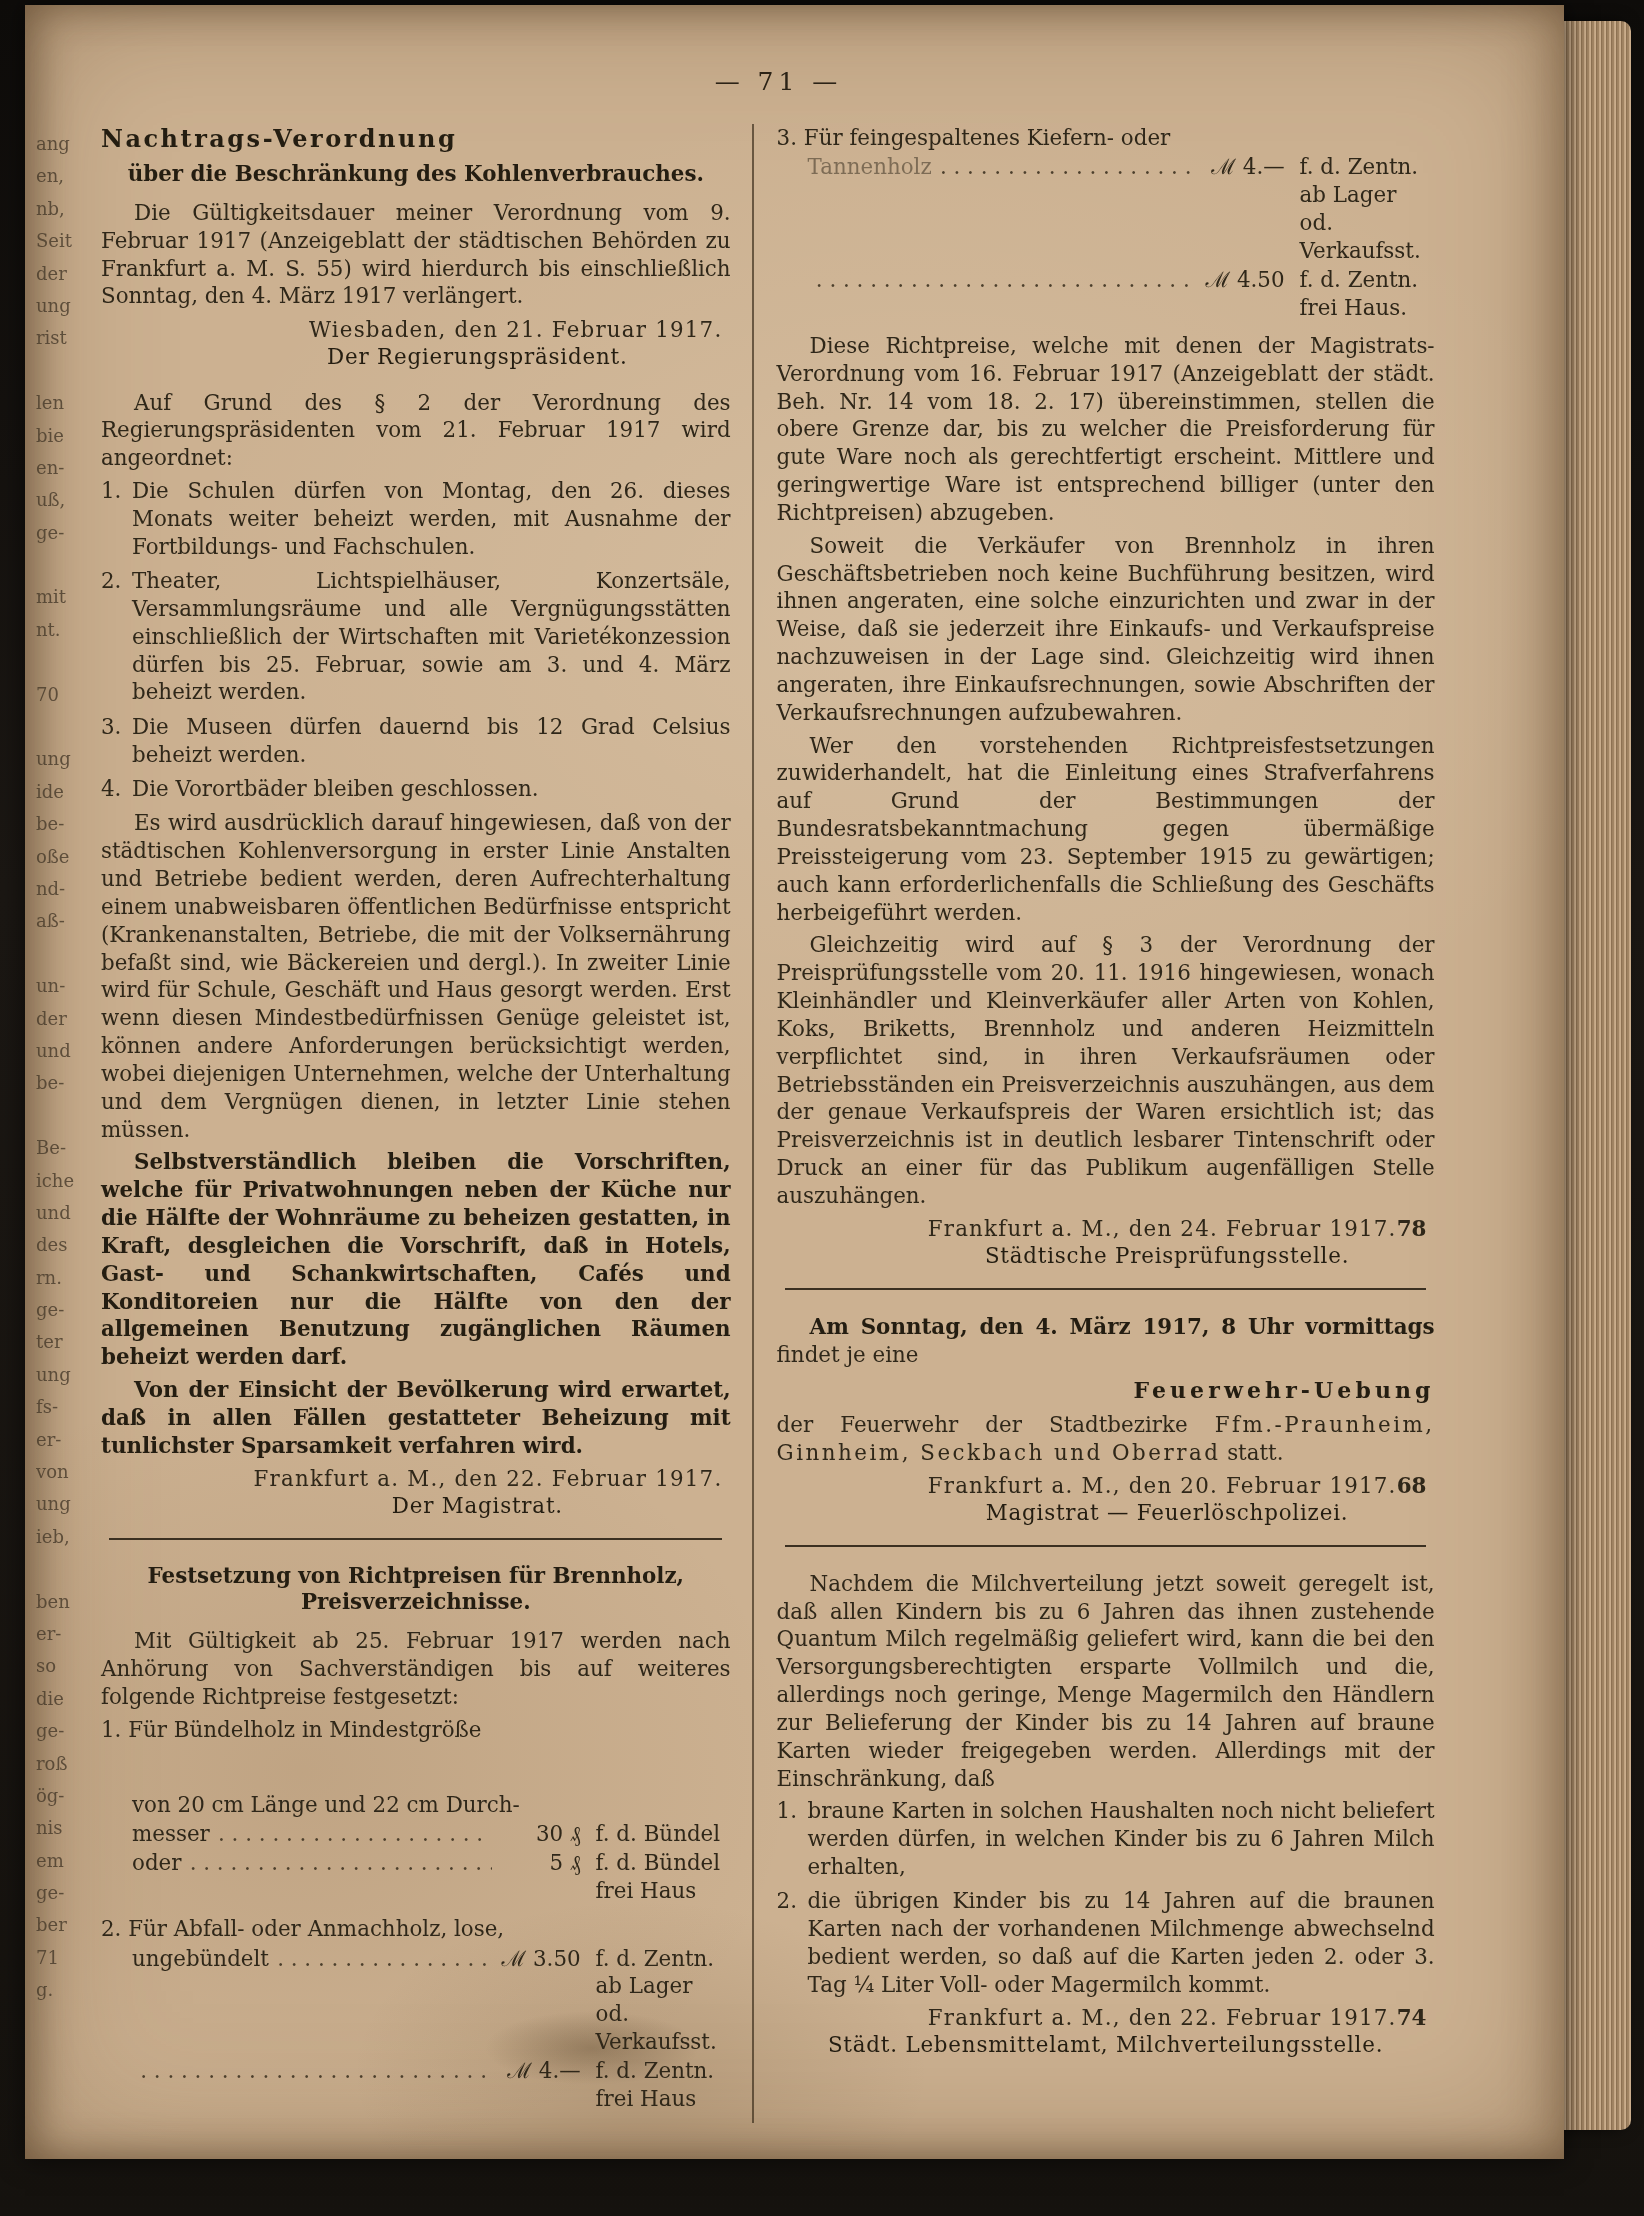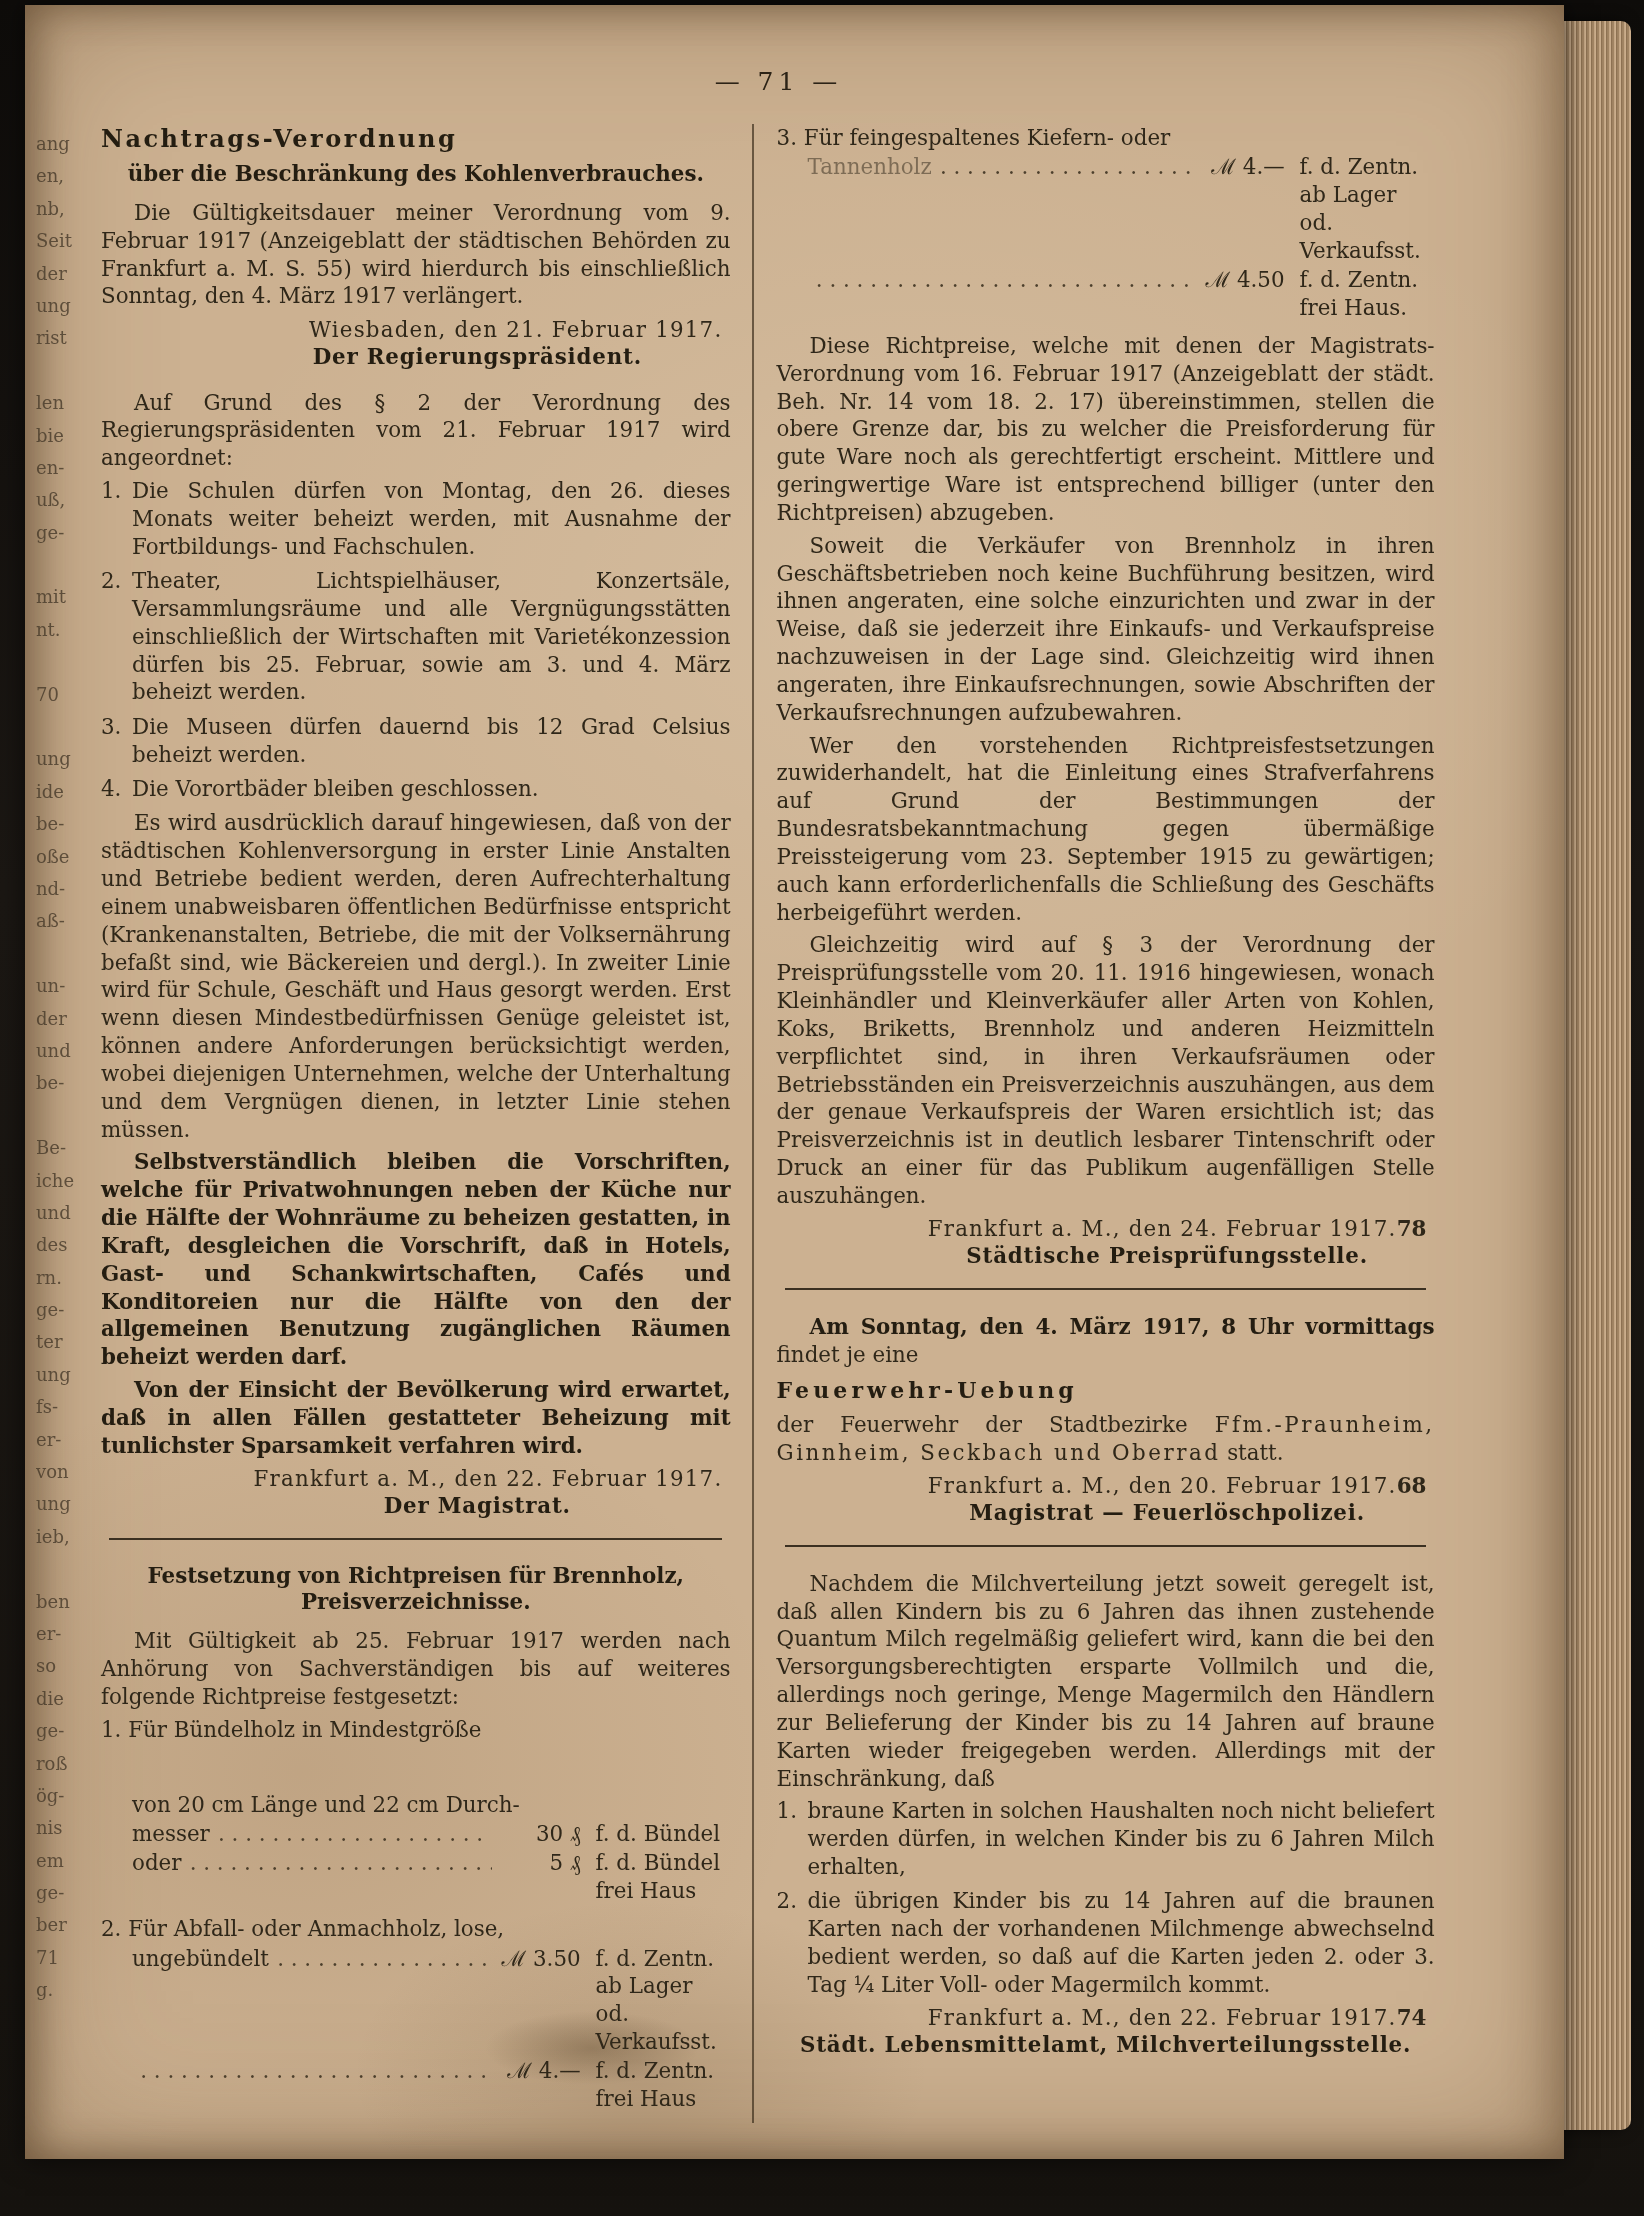--- a/index.html
+++ b/index.html
@@ -39,33 +39,33 @@
 
   .body { font-size:21.4px; line-height:1.3; color:#2f2719; text-indent:33px;
           text-align:justify; margin-bottom:5px; }
   .no-indent { text-indent:0; }
   .bold { font-weight:bold; color:#241d11; }
   .spread { letter-spacing:2.5px; }
 
   .h-main { text-align:left; font-weight:bold; font-size:24px; letter-spacing:2.5px;
             color:#241d11; margin-bottom:8px; }
   .h-sub  { text-align:center; font-weight:bold; font-size:21.4px; color:#241d11; margin-bottom:13px; }
-  .h-center { text-align:left; font-weight:bold; font-size:22px; letter-spacing:4.1px;
+  .h-center { text-align:right; font-weight:bold; font-size:22px; letter-spacing:4.1px;
               color:#241d11; margin:8.2px 0; }
 
   .num-item { display:flex; font-size:21.4px; line-height:1.3; margin-bottom:6.6px; }
   .num-item .n { flex:none; width:31px; }
   .num-item .t { flex:1; text-align:justify; }
 
   .dateline-row { display:flex; justify-content:flex-end; align-items:baseline;
                   font-size:21.4px; margin:6.6px 0 1.6px; }
   .dateline { padding-left:33px; letter-spacing:1.2px; }
   .ref { font-weight:bold; padding-right:8.2px; }
 
-  .signature { text-align:center; font-weight:bold; font-size:21.4px; color:#241d11;
+  .signature { text-align:center; font-weight:normal; font-size:21.4px; color:#241d11;
                margin:1.6px 0 20px; padding-left:123px; letter-spacing:0.8px; }
   .signature.sig-center { padding-left:0; }
 
   .rule { border:0; border-top:2.5px solid #3b3021; margin:20px 8.2px 23px; }
 
   .price-item { font-size:21.4px; line-height:1.3; margin-bottom:10px; }
   .price-head { margin-bottom:1.6px; }
   .price-cont { padding-left:31px;margin-top:47px; }
   .price-row { display:flex; align-items:flex-start; padding-left:31px; margin-top:1.6px; }
   .pr-label { flex:none; }

